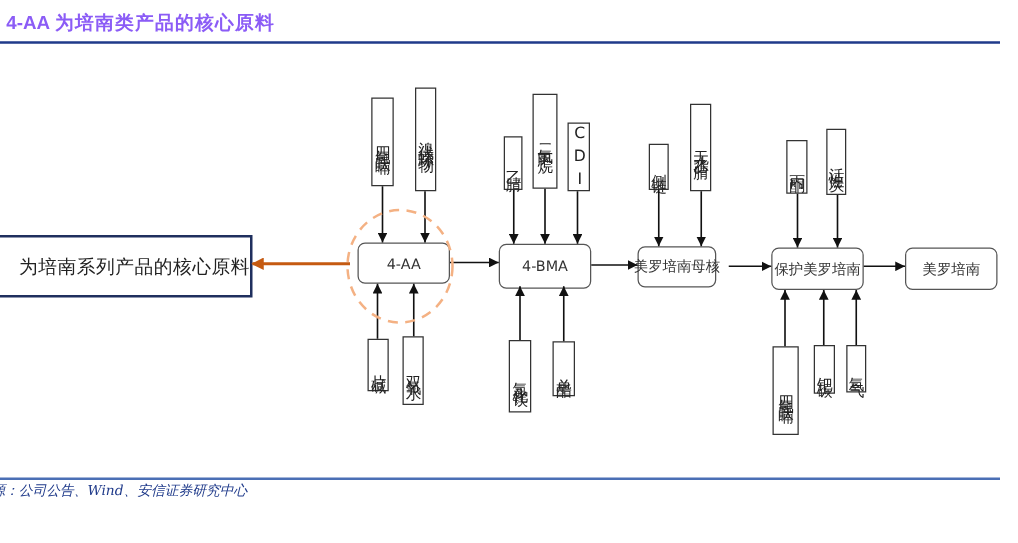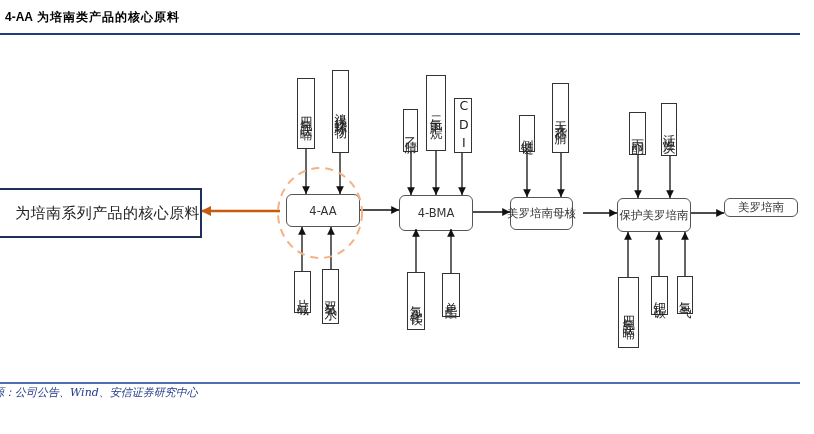--- a/index.html
+++ b/index.html
@@ -3,21 +3,21 @@
 <meta charset="utf-8">
 <style>
   html, body { margin:0; padding:0; }
   body {
     width:814px; height:434px; position:relative; overflow:hidden;
     background:#ffffff;
     font-family:"DejaVu Sans", sans-serif;
   }
   .header-title {
     position:absolute; left:5px; top:9px; white-space:nowrap;
-    font-size:12px; color:#000000; font-weight:bold;
+    font-size:15px; color:#8b5cf6; font-weight:bold;
   }
   .header-title .prefix { font-family:"Liberation Sans", sans-serif; }
   .header-title .rest { font-family:"DejaVu Serif", serif; margin-left:4px; letter-spacing:1px; }
   .header-rule { position:absolute; left:0; top:33px; width:800px; height:2px; background:#1f3a8a; }
   .footer-rule { position:absolute; left:0; top:382px; width:800px; height:2px; background:#4a6fb5; }
   .footer-source {
     position:absolute; left:-7px; top:385px; white-space:nowrap;
     font-size:11px; font-style:italic; color:#1f3a8a;
     font-family:"DejaVu Serif", serif;
   }
@@ -57,21 +57,21 @@
 <div class="header-rule"></div>
 
 <div class="callout">
   <span>为培南系列产品的核心原料</span>
 </div>
 
 <div class="node" style="left:286px; top:194px; width:74px; height:33px;">4-AA</div>
 <div class="node" style="left:399px; top:195px; width:74px; height:36px;">4-BMA</div>
 <div class="node" style="left:510px; top:197px; width:63px; height:33px;">美罗培南母核</div>
 <div class="node" style="left:617px; top:198px; width:74px; height:34px;text-align:center;">保护美罗培南</div>
-<div class="node" style="left:724px; top:198px; width:74px; height:19px;">美罗培南</div>
+<div class="node" style="left:724px; top:198px; width:74px; height:34px;">美罗培南</div>
 
 <div class="input" style="left:297px; top:78px;  width:18px; height:71px;">
     <span>四氢呋喃</span>
   </div>
 <div class="input" style="left:332px; top:70px;  width:17px; height:83px;">
     <span>溴代螺环物</span>
   </div>
 <div class="input" style="left:294px; top:271px; width:17px; height:42px;">
     <span>片碱</span>
   </div>

